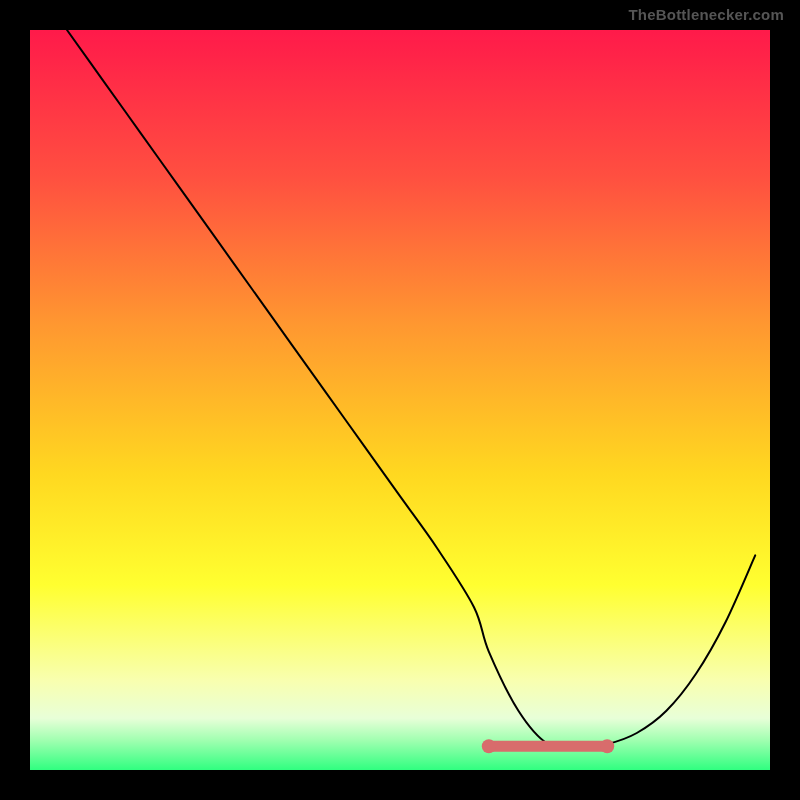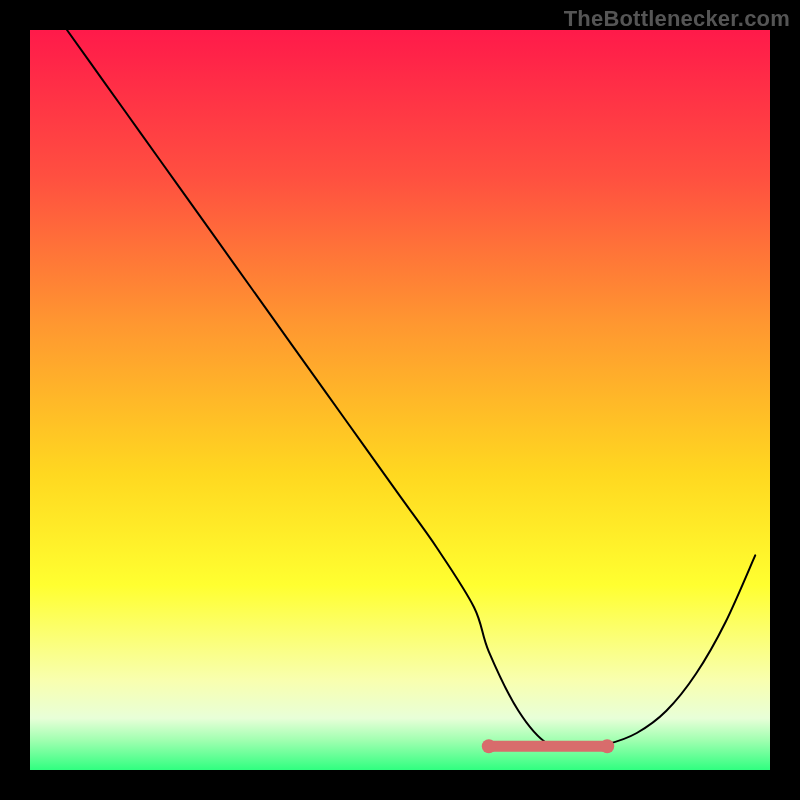--- a/index.html
+++ b/index.html
@@ -8,23 +8,23 @@
     width: 800px;
     height: 800px;
     background: #000;
     font-family: Arial, Helvetica, sans-serif;
     position: relative;
     overflow: hidden;
   }
   .watermark {
     position: absolute;
     top: 6px;
-    right: 10px;
+    right: 16px;
     color: #555;
-    font-size: 22px;
+    font-size: 15px;
     font-weight: 600;
     z-index: 10;
     letter-spacing: 0.2px;
   }
   svg {
     display: block;
   }
 </style>
 </head>
 <body>

